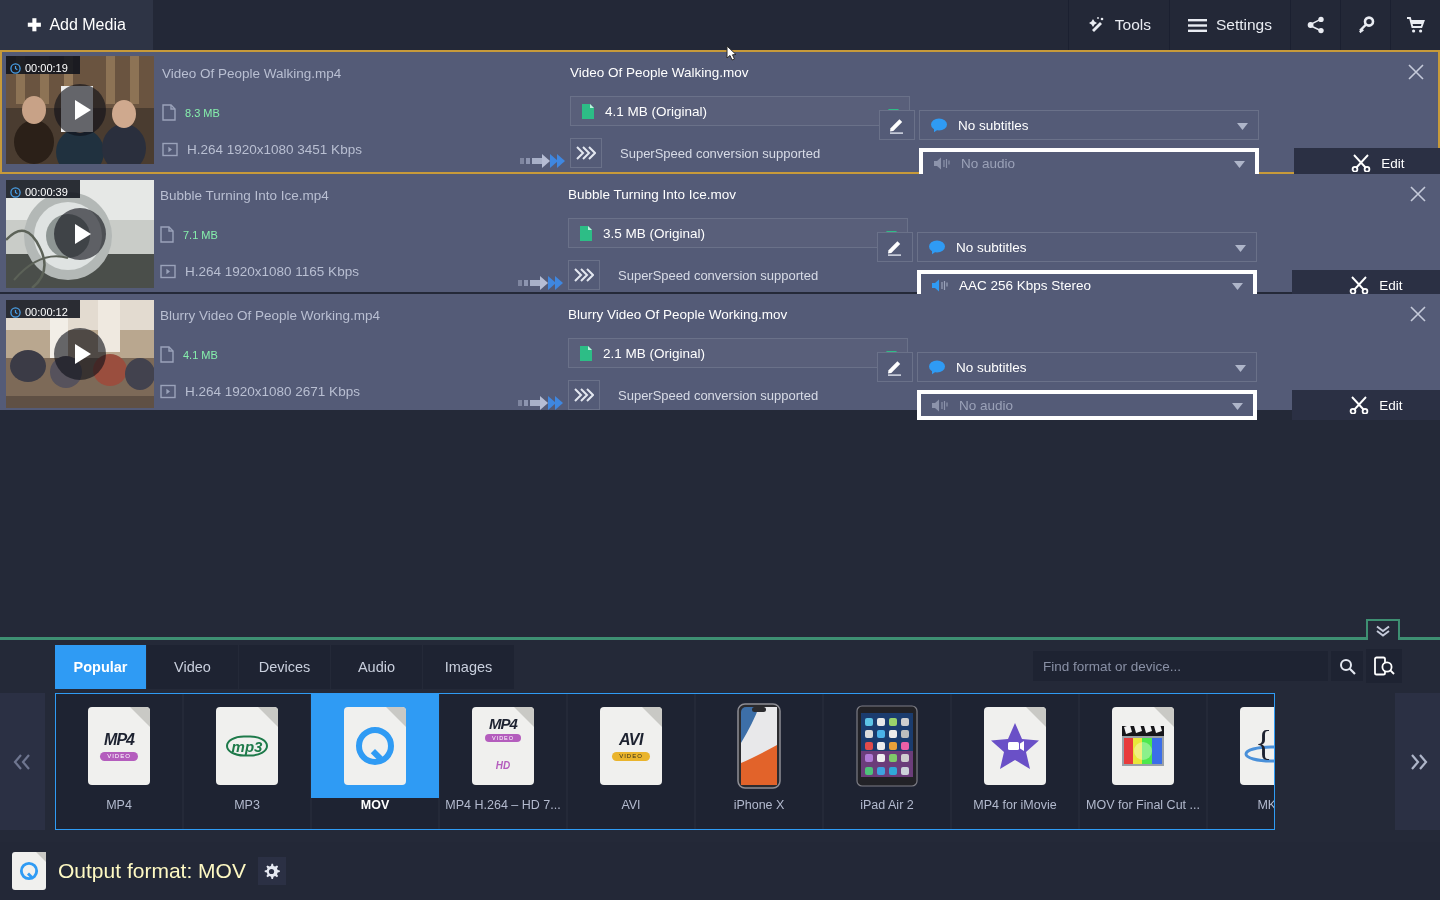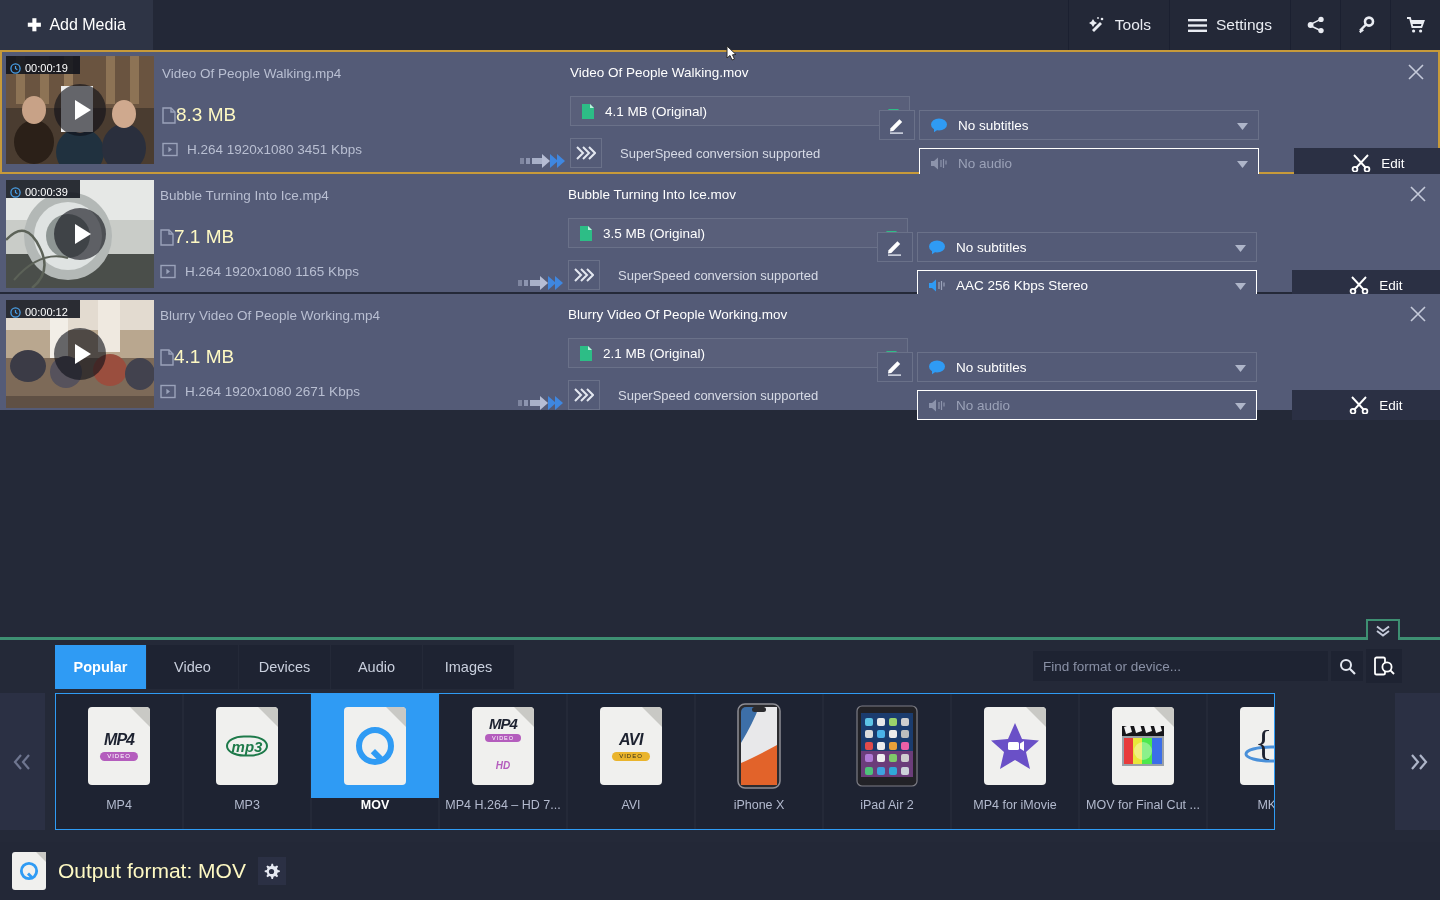--- a/index.html
+++ b/index.html
@@ -65,22 +65,22 @@
     z-index: 3;
   }
   .durbadge .clock { width: 11px; height: 11px; display:block; }
 
   
   .srccol { position: absolute; left: 160px; top: 0; width: 350px; height: 100%; }
   .srcname {
     position: absolute; left: 0; top: 14px; color: #b9bfd2; font-size: 13.5px;
     white-space: nowrap;
   }
-  .srcsize { position: absolute; left: 0; top: 52px; display: flex; align-items: center; 
-             color: #fef9c3; font-size: 19px; }
+  .srcsize { position: absolute; left: 0; top: 52px; display: flex; align-items: center; gap: 9px;
+             color: #86efac; font-size: 11px; }
   .srccodec { position: absolute; left: 0; top: 90px; display: flex; align-items: center; gap: 9px;
               color: #b9bfd2; font-size: 13.5px; }
 
   .arrow { position: absolute; left: 518px; top: 100px; width: 46px; height: 18px; }
 
   
   .outcol { position: absolute; left: 568px; top: 0; width: 348px; height: 100%; }
   .outname { position: absolute; left: 0; top: 13px; color: #ffffff; font-size: 13.5px; white-space: nowrap; }
   .sizesel {
     position: absolute; left: 0; top: 44px; width: 340px; height: 30px;
@@ -106,21 +106,21 @@
   
   .subsel {
     position: absolute; left: 917px; top: 58px; width: 340px; height: 30px;
     border: 1px solid #6a7189; background: #545b77;
     display: flex; align-items: center; gap: 10px; padding: 0 10px;
     color: #ffffff; font-size: 13.5px; cursor: pointer;
   }
   .subsel .caret { margin-left: auto; }
   .audsel {
     position: absolute; left: 917px; top: 96px; width: 340px; height: 30px;
-    border: 1px solid #ffffff; background: #545b77;
+    border: 4px solid #ffffff; background: #545b77;
     display: flex; align-items: center; gap: 10px; padding: 0 10px;
     color: #ffffff; font-size: 13.5px; cursor: pointer;
   }
   .audsel.muted { color: #9ba2b8; }
   .audsel .caret { margin-left: auto; }
   .warnbox {
     position: absolute; left: 917px; top: 134px; width: 340px; height: 30px;
     border: 1px solid #6a7189; display: flex; align-items: center;
     justify-content: center; gap: 8px; color: #e7b44a; font-size: 13.5px;
   }

